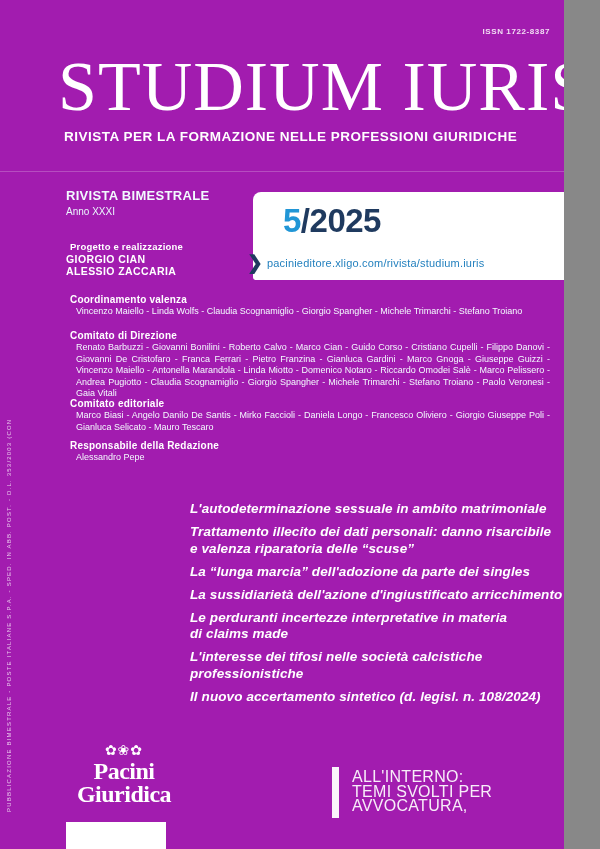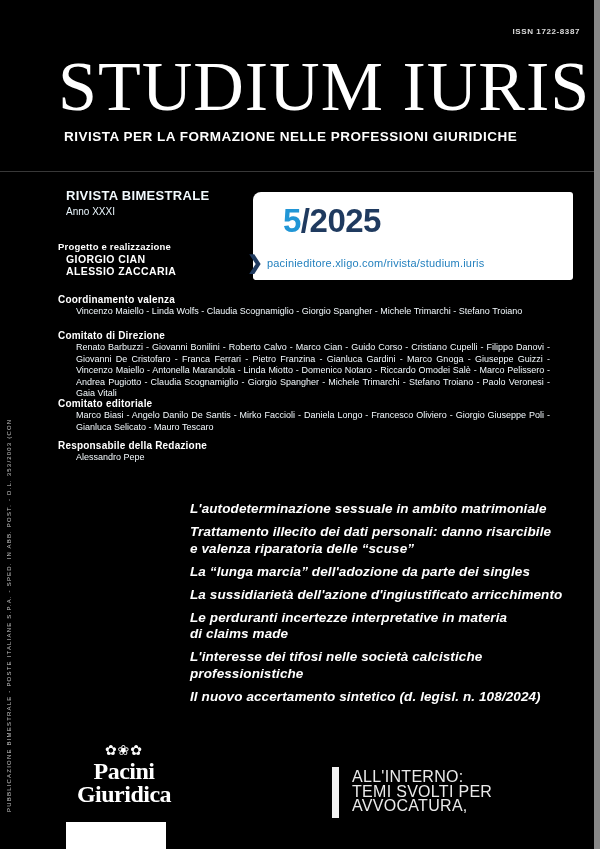--- a/index.html
+++ b/index.html
@@ -1,20 +1,19 @@
 <!DOCTYPE html>
 <html><head>
 <meta charset="utf-8">
 <style>
   html,body{margin:0;padding:0;background:#888;}
   .page{
     position:relative;width:564px;height:849px;overflow:hidden;
-    background:#000000;
+    background:#a21caf;
     font-family:"Liberation Sans",sans-serif;
-    padding-left:30px;
     -webkit-font-smoothing:antialiased;
   }
   .issn{
     position:absolute;top:27px;right:14px;
     font-size:8px;letter-spacing:.6px;color:rgba(255,255,255,.85);font-weight:bold;
   }
   .journal-title{
     position:absolute;left:58px;top:52px;
     font-family:"Liberation Serif",serif;
     font-size:70px;line-height:1;color:#fff;letter-spacing:1px;white-space:nowrap;
@@ -48,21 +47,21 @@
   .url-row{
     position:absolute;left:-6px;bottom:8px;display:flex;align-items:center;
   }
   .chevron{
     color:#1F3A5F;font-size:19px;font-weight:bold;line-height:18px;
   }
   .journal-url{
     margin-left:4px;font-size:11px;color:#2380BE;letter-spacing:.2px;
   }
   .sec-label{
-    position:absolute;left:58px;
+    position:absolute;left:70px;
     font-size:10px;font-weight:bold;color:#fff;letter-spacing:.2px;
   }
   .sec-names{
     position:absolute;left:76px;width:474px;
     font-size:9px;line-height:11.6px;color:#F4FBFF;text-align:justify;
   }
   .caps-name{
     position:absolute;left:66px;
     font-size:10.5px;font-weight:bold;color:#fff;letter-spacing:.4px;
   }

